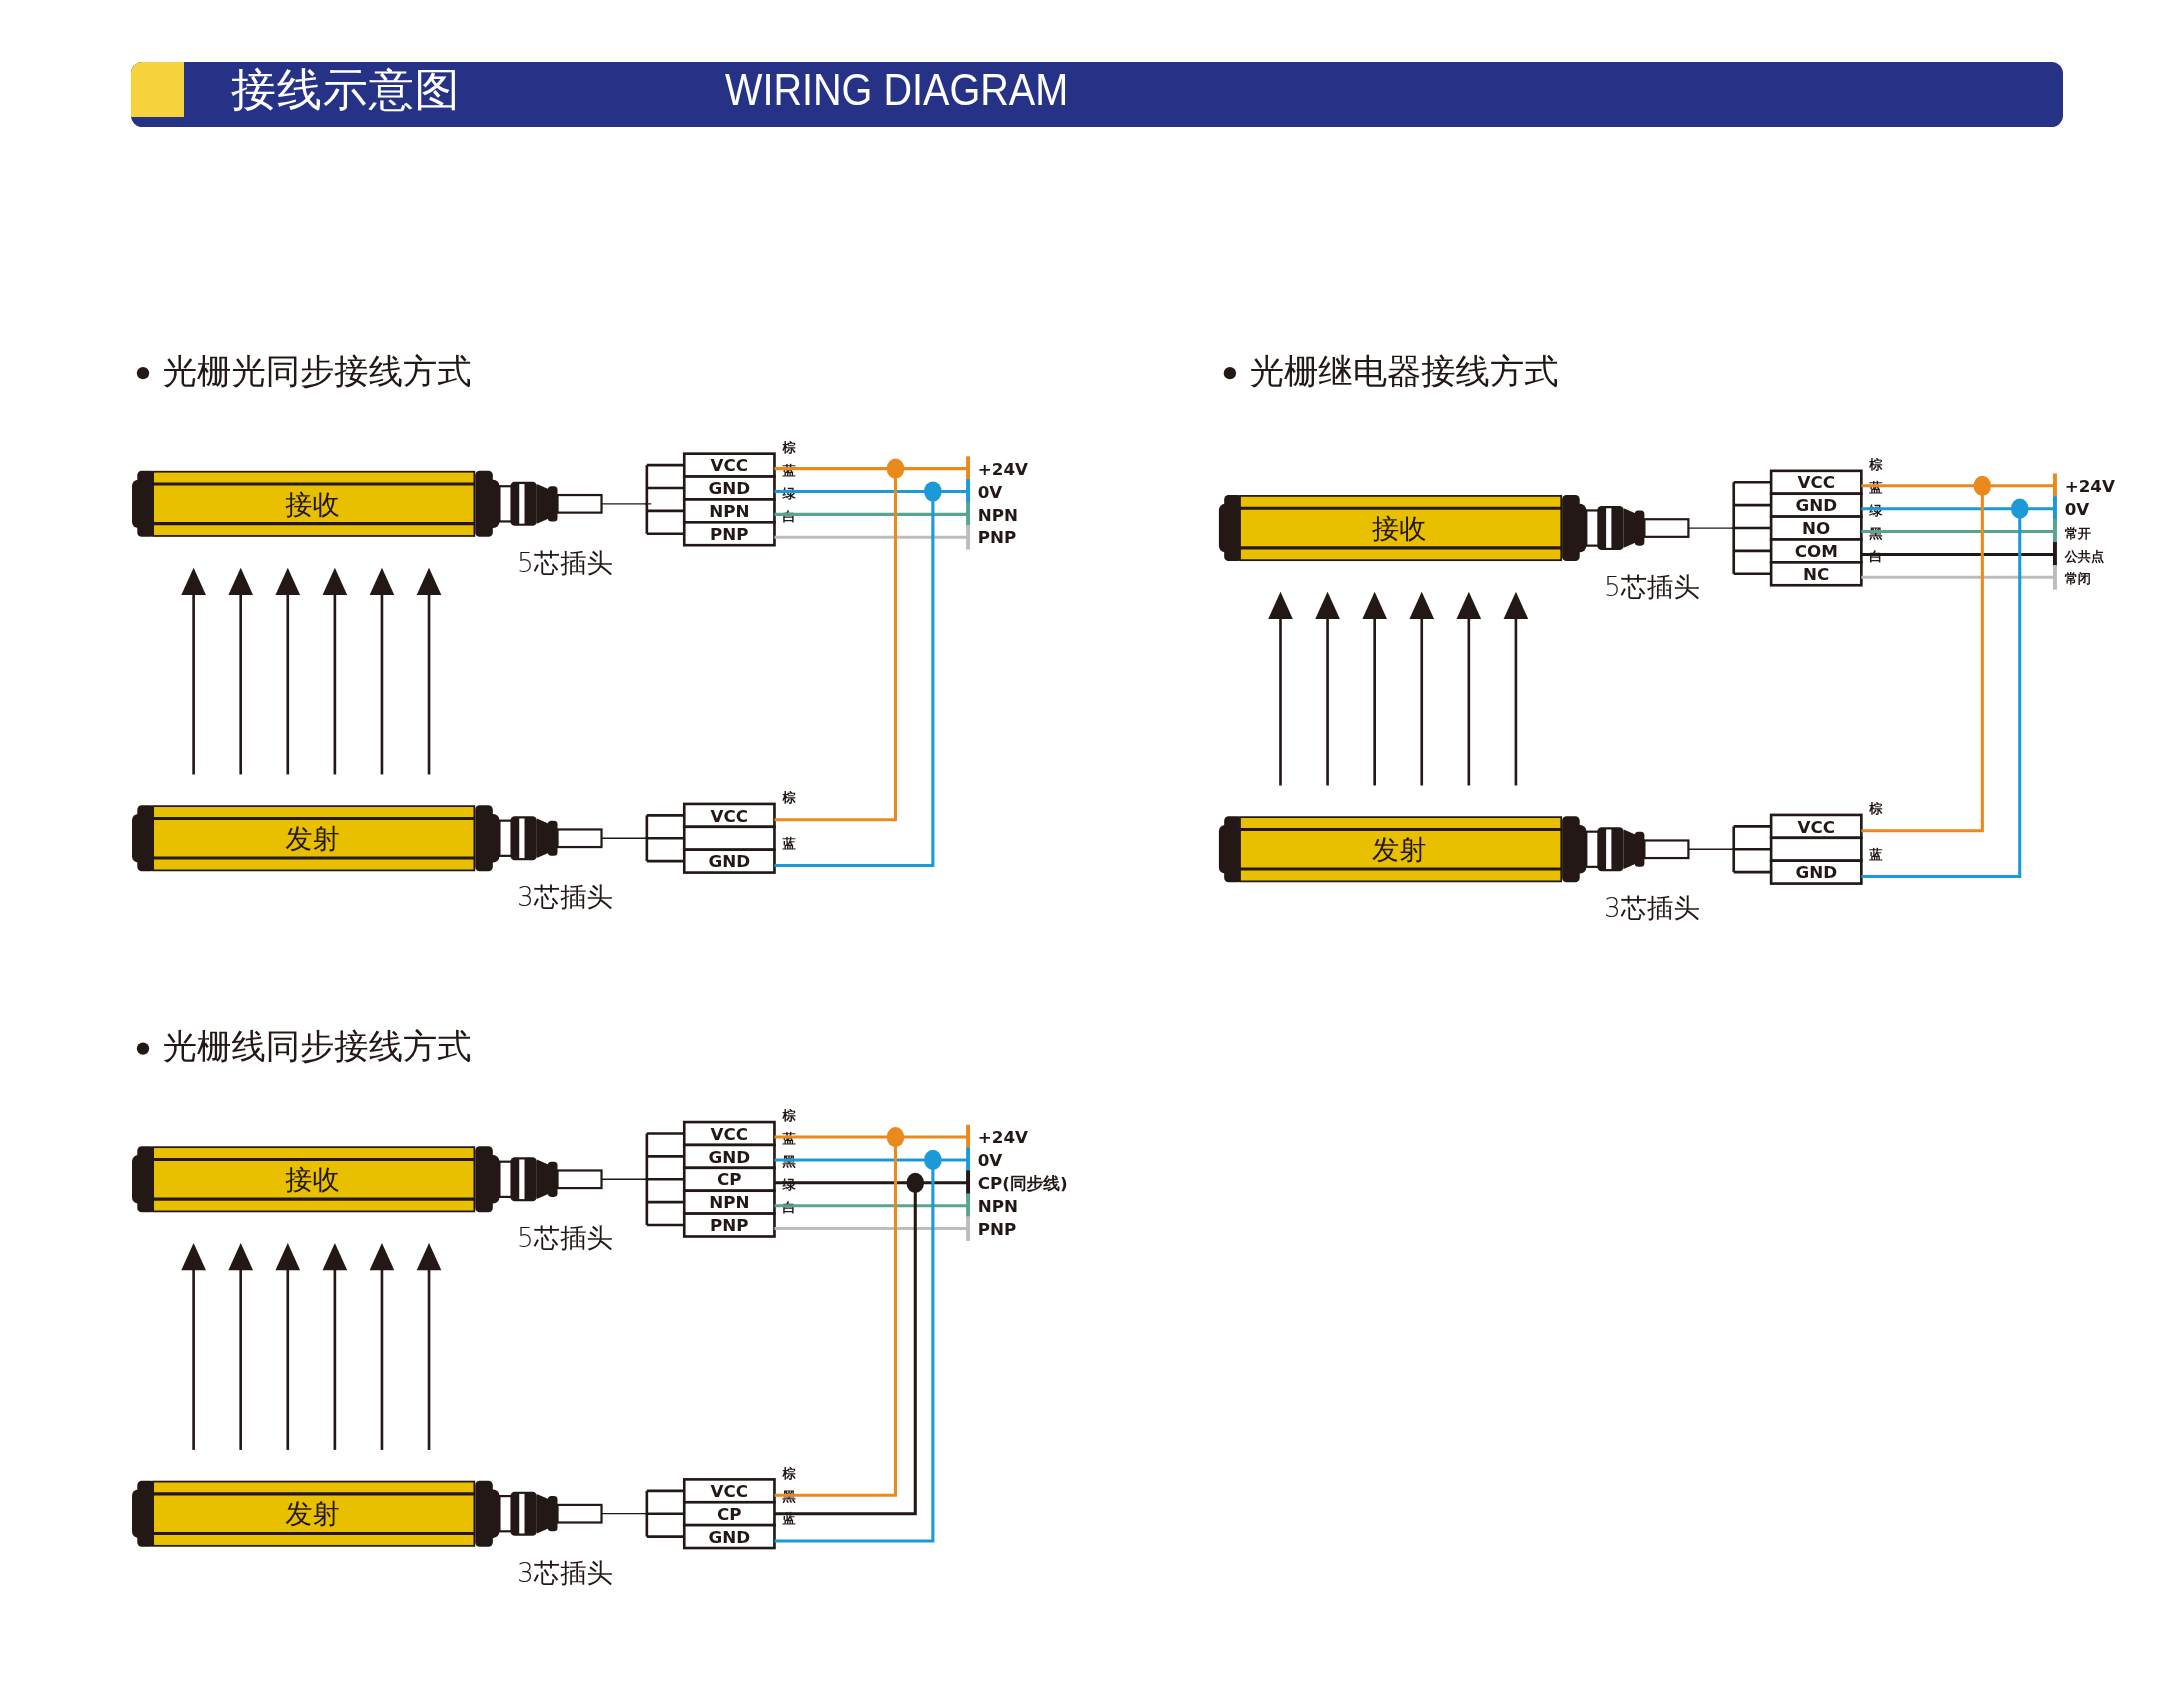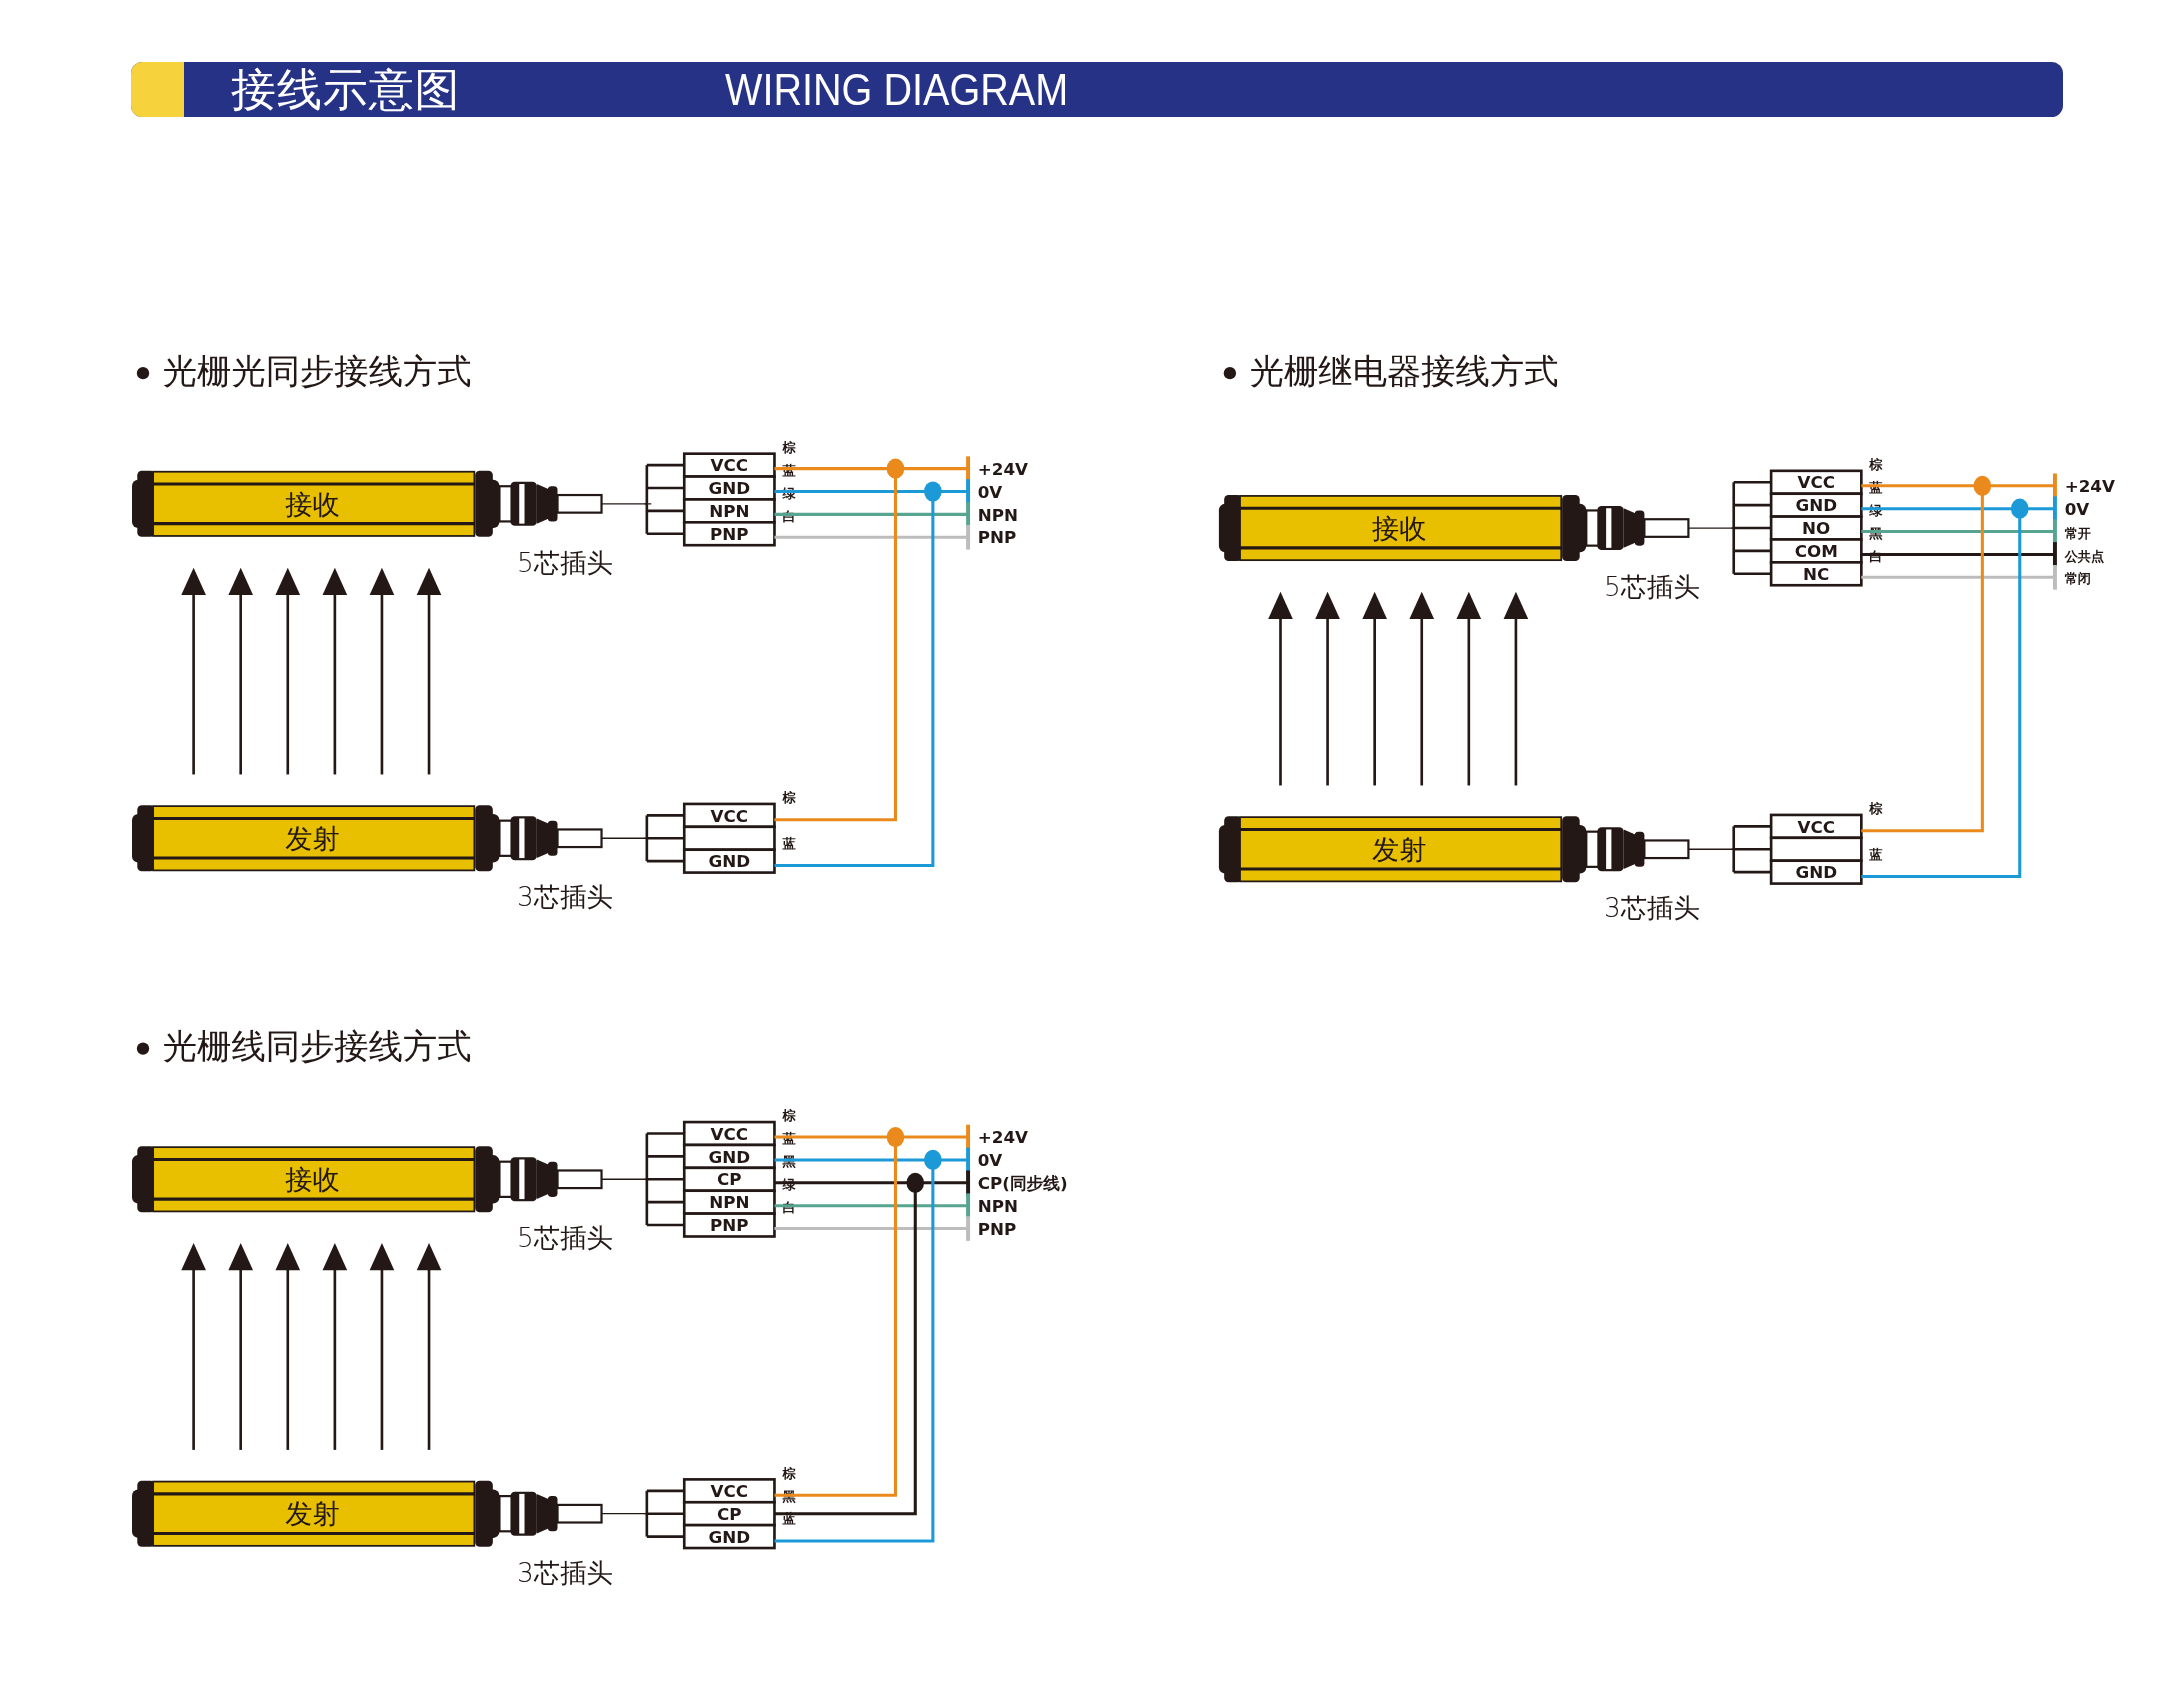--- a/index.html
+++ b/index.html
@@ -1,18 +1,18 @@
 <!DOCTYPE html>
 <html style="font-size:7px"><head>
 <meta charset="utf-8">
 <style>
   html, body { margin: 0; padding: 0; background: #ffffff; }
   body { width: 2183px; height: 1684px; position: relative; overflow: hidden;
          font-family: "DejaVu Sans", "Liberation Sans", sans-serif; }
-  #header { position: absolute; left: 131px; top: 62px; width: 1932px; height: 55px;
+  #header { position: absolute; left: 131px; top: 62px; width: 1932px; height: 65px;
             background: #263286; border-radius: 11.4px; overflow: hidden; }
   #header .accent { position: absolute; left: 0; top: 0; width: 53px; height: 55px; background: #f6d33c; }
   #header .title-cn { position: absolute; left: 100px; top: 2.6px; font-size: 45px; color: #ffffff;
                       font-family: "DejaVu Sans", sans-serif; letter-spacing: 0.9px; line-height: 49px; }
   #header .title-en { position: absolute; left: 594px; top: 2.6px; font-size: 44px; color: #ffffff;
                       font-family: "Liberation Sans", sans-serif; line-height: 49px; transform: scaleX(0.9); transform-origin: left; }
   svg#canvas { position: absolute; left: 0; top: 0; }
   .sec-title { font-family: "DejaVu Sans", sans-serif; font-size: 78px; fill: #231815; }
   .bar-label { font-family: "DejaVu Sans", sans-serif; font-size: 62px; fill: #231815; }
   .plug-label { font-family: "DejaVu Sans", sans-serif; font-size: 60px; fill: #231815; font-weight: 300; }

